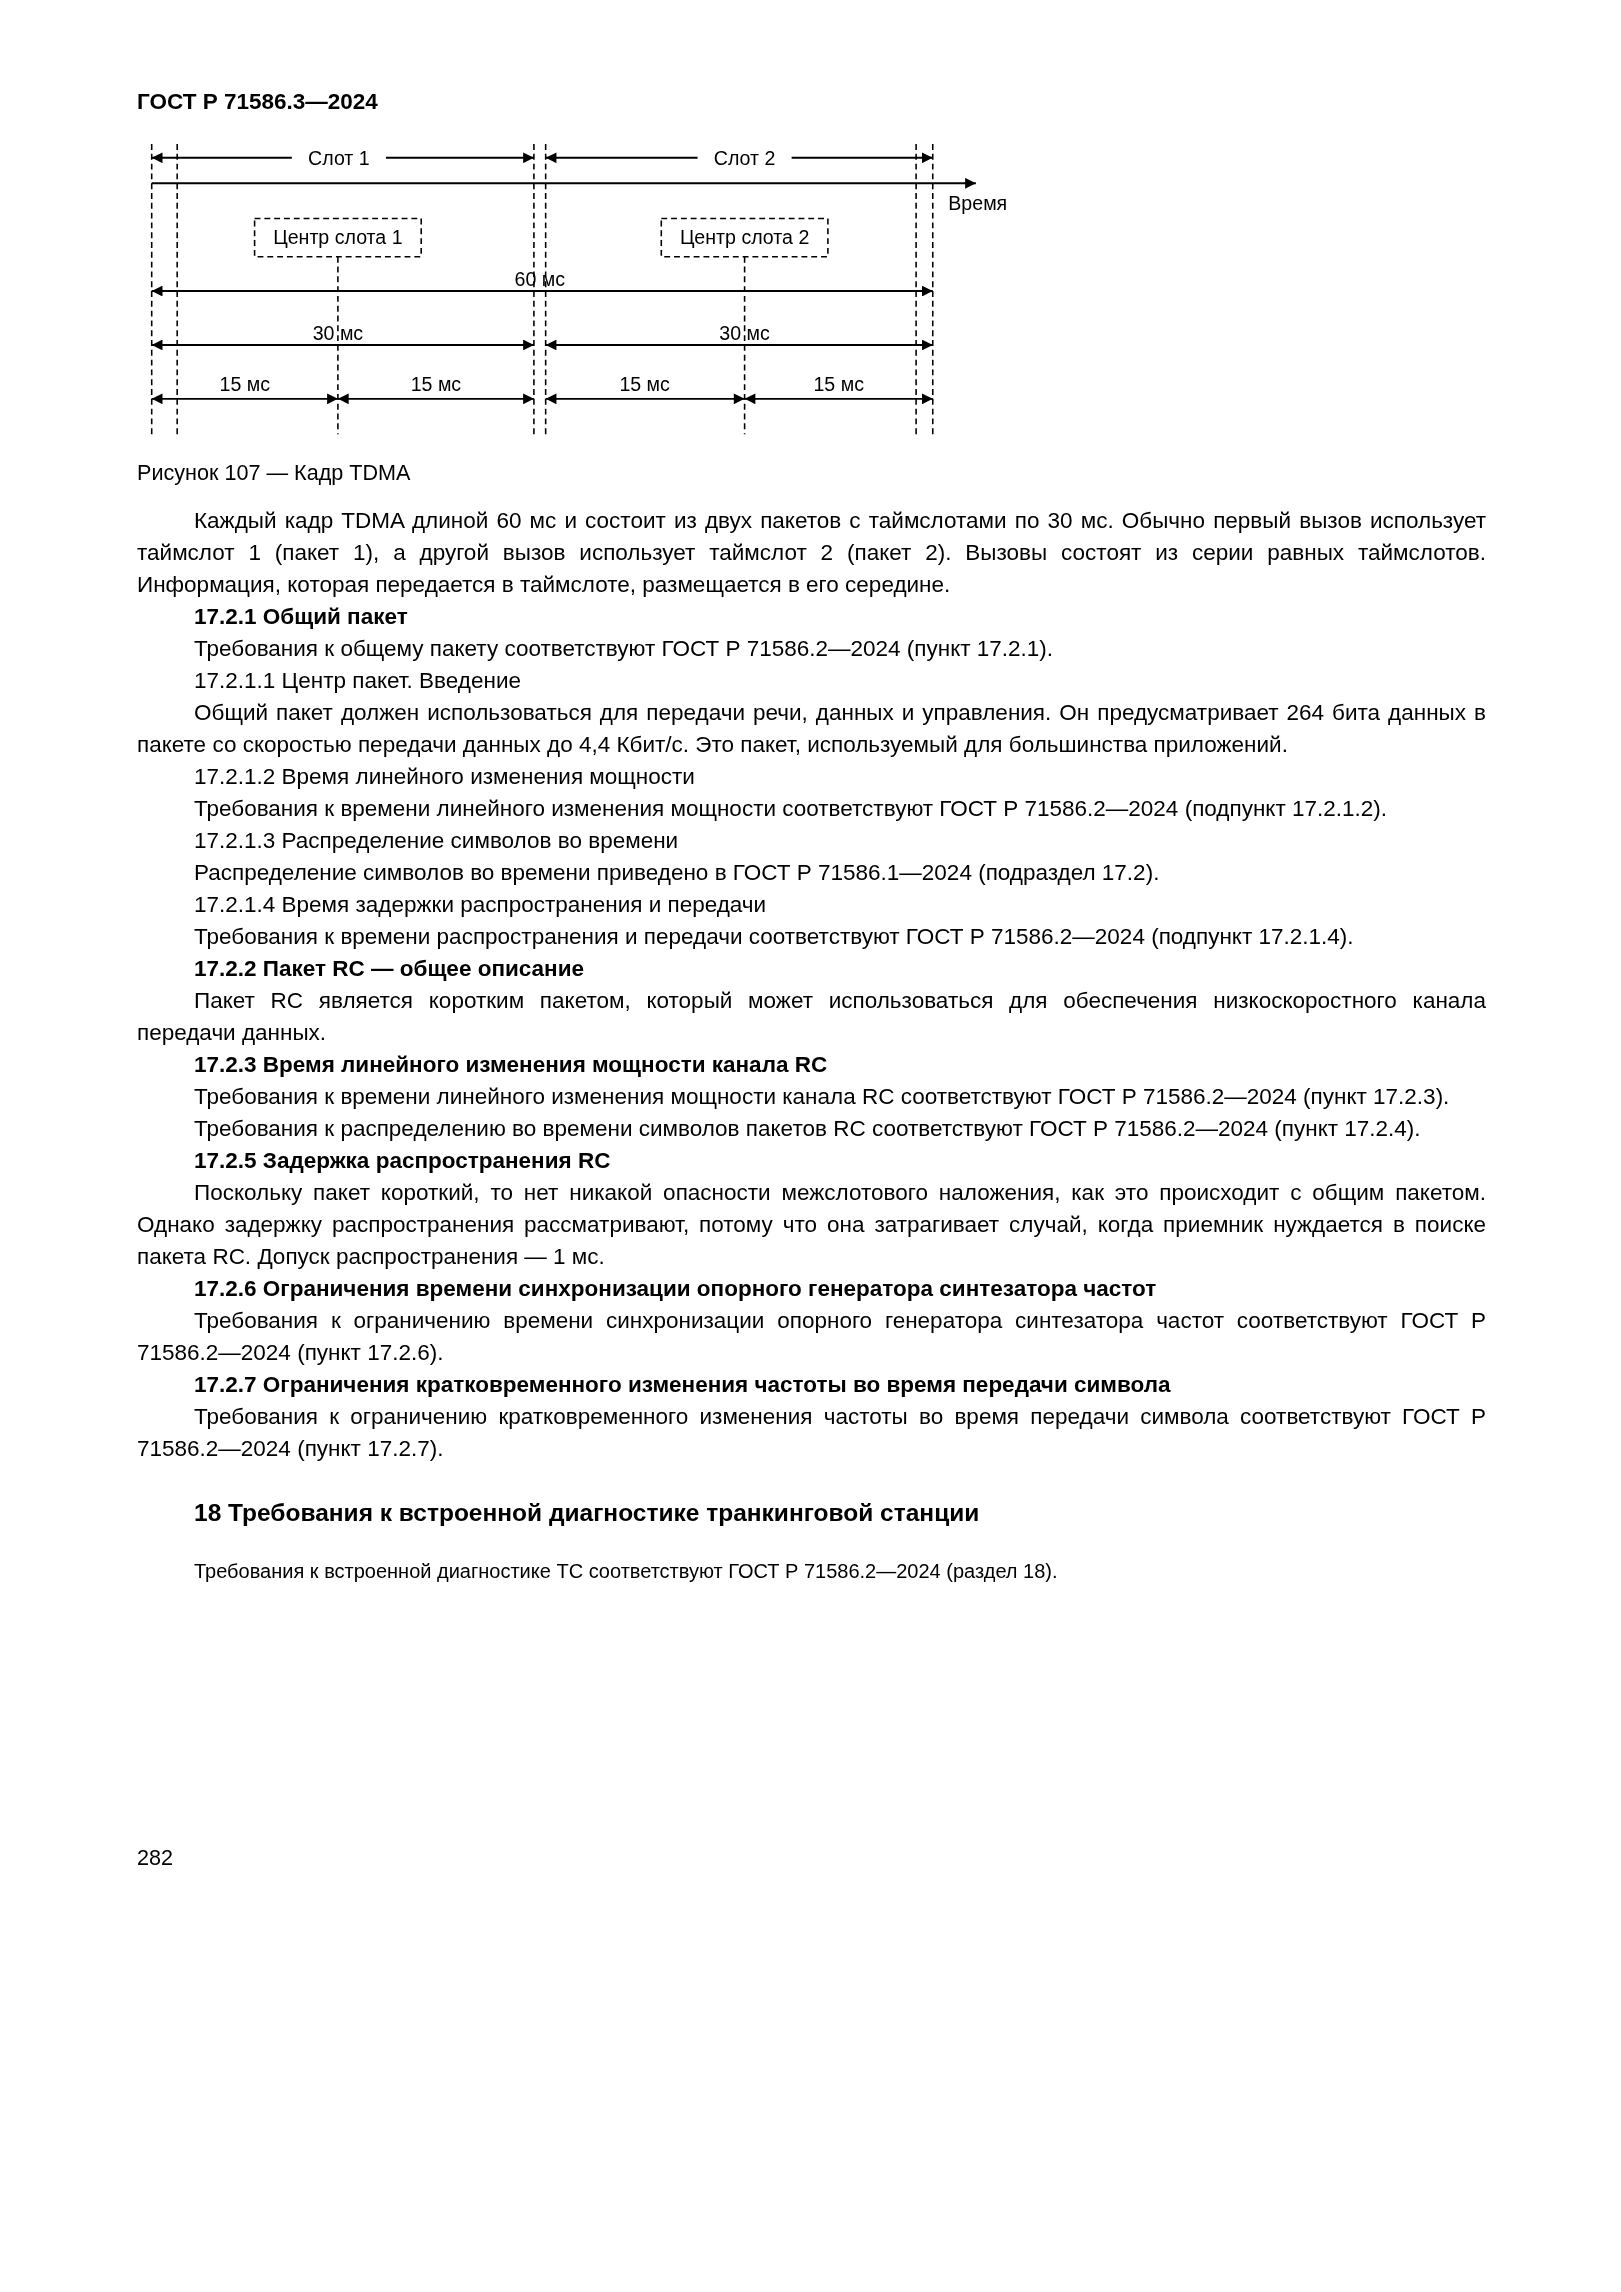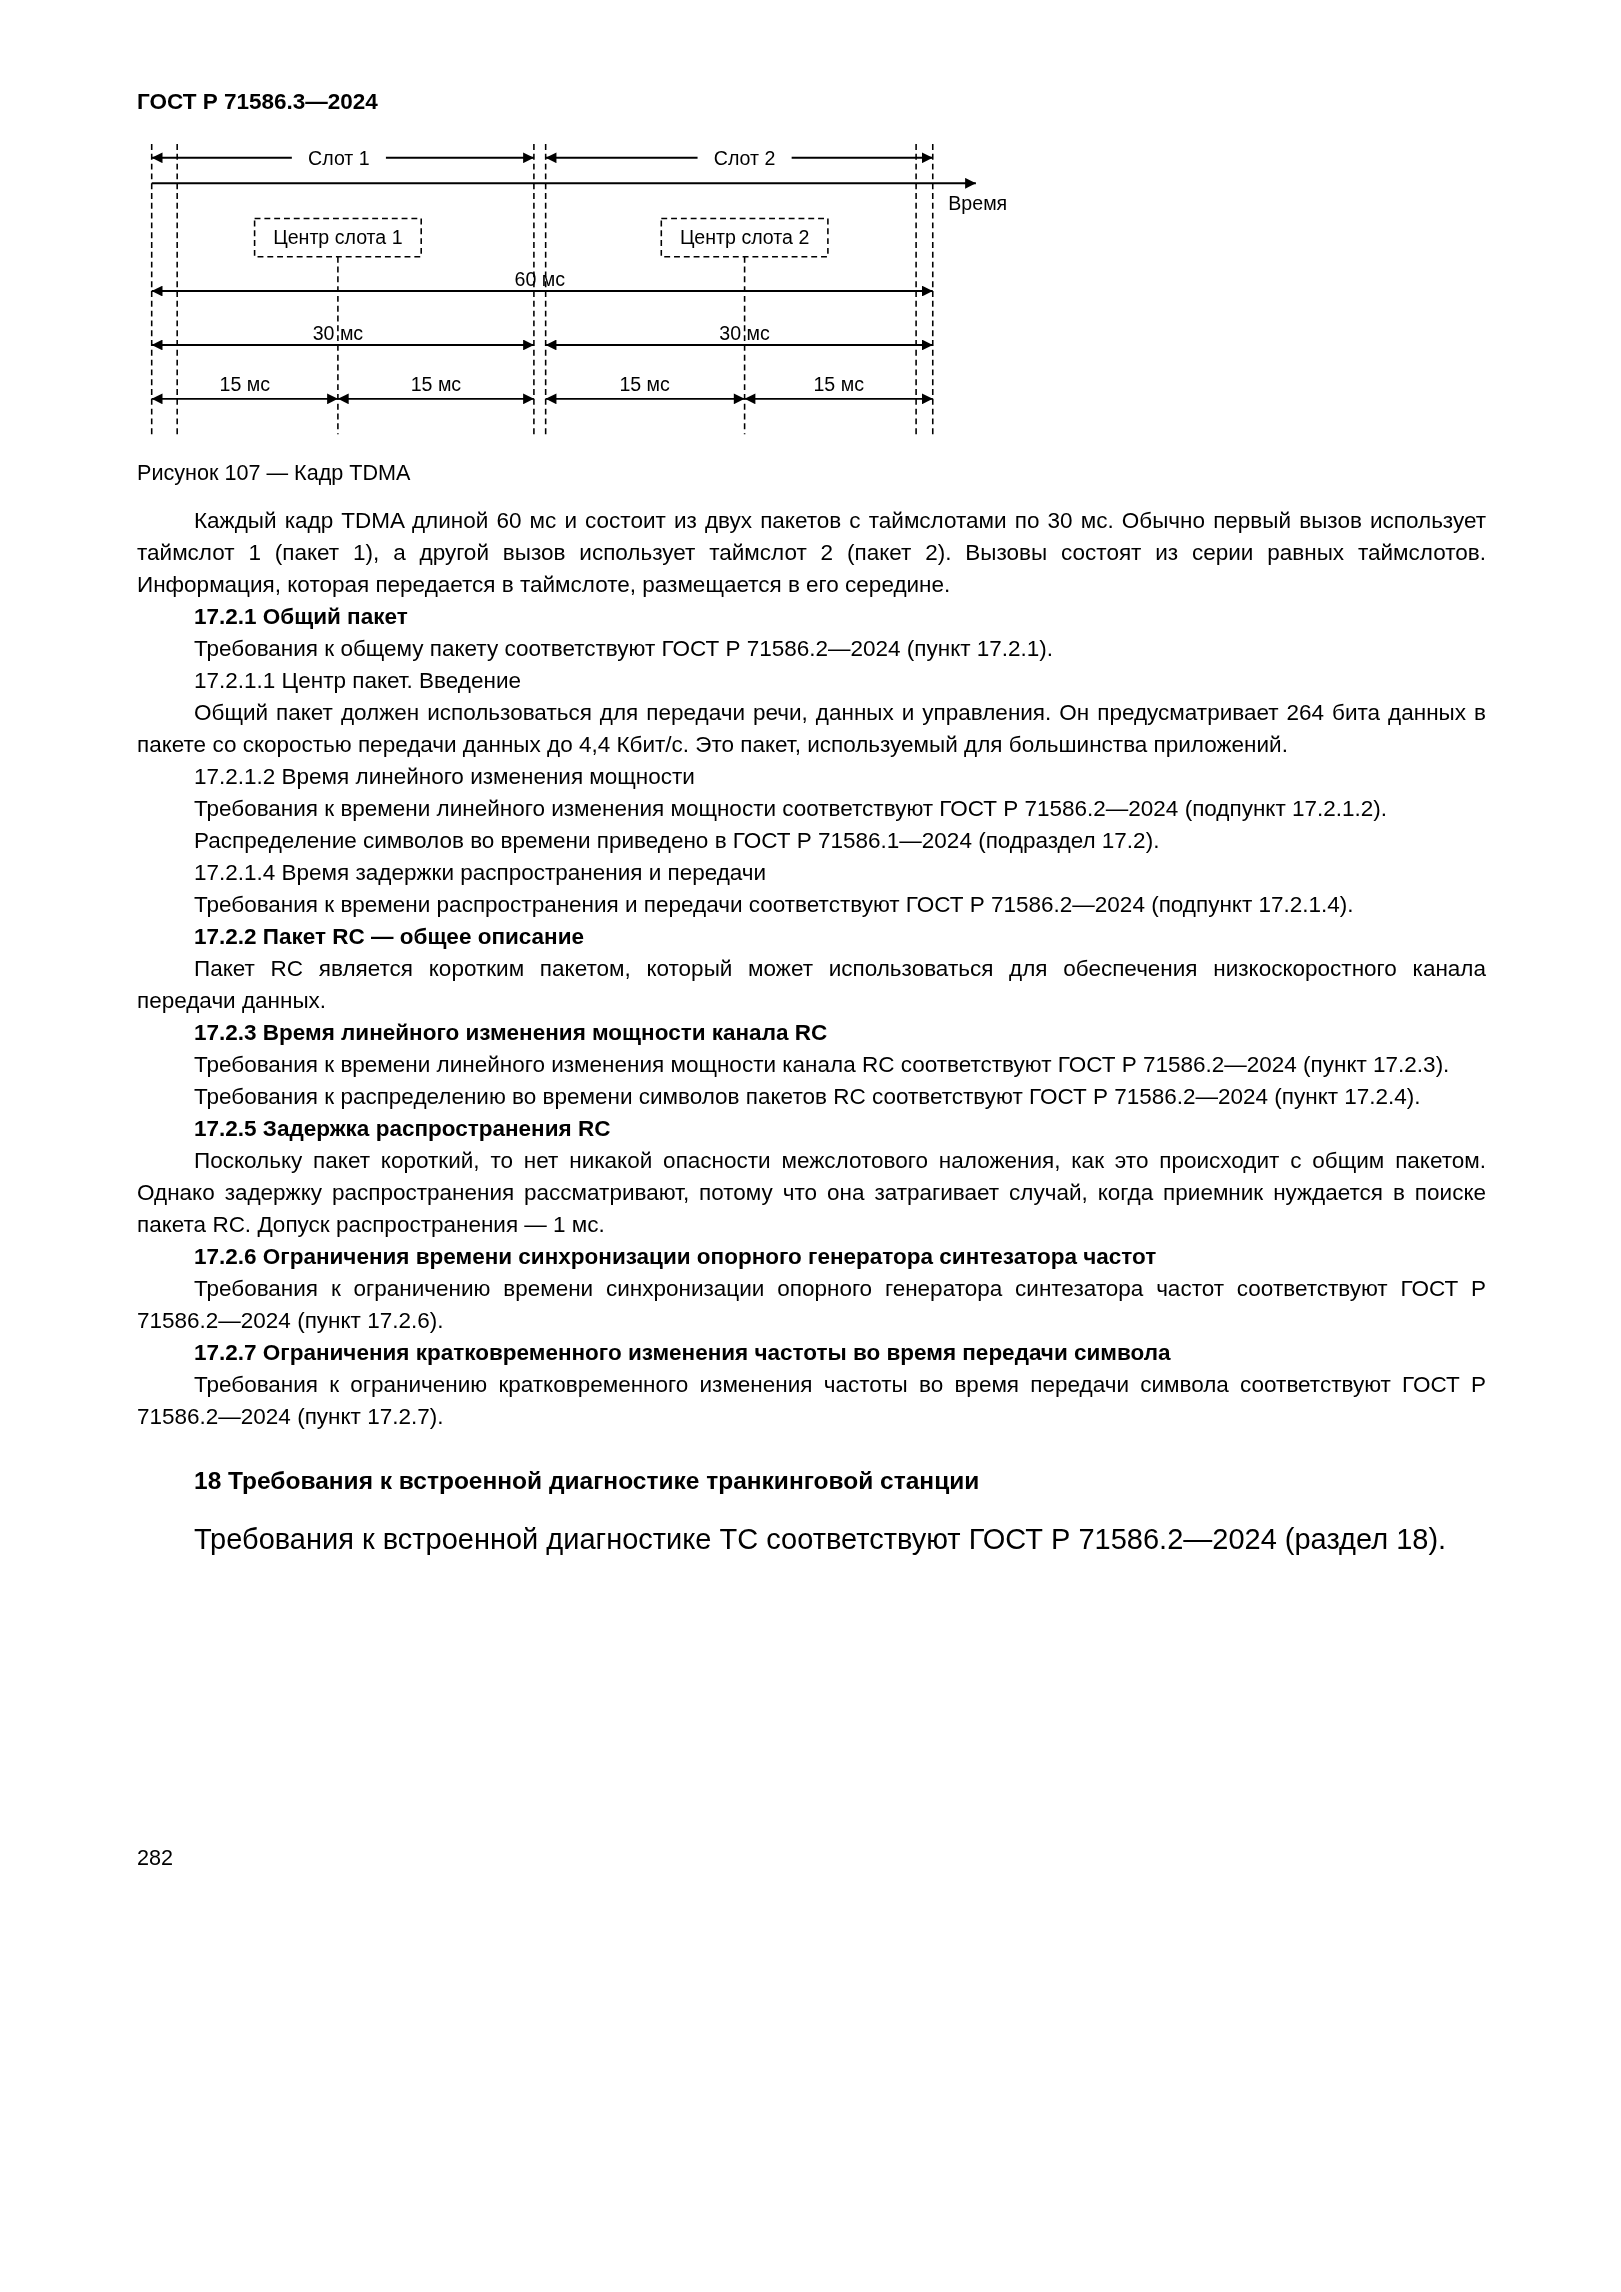--- a/index.html
+++ b/index.html
@@ -14,21 +14,21 @@
   .figure svg { display:block; }
   svg text { font-family:"Liberation Sans","DejaVu Sans",sans-serif; font-size:20px; fill:#000; }
   .figure-caption { width:882px; text-align:left; font-size:21.6px; margin-top:13.7px; }
   .body-text { margin-top:19.6px; font-size:22.5px; line-height:32px; text-align:justify; hyphens:auto; }
   .body-text p { margin:0; text-indent:57px; }
   .body-text p.b { font-weight:bold; }
   .section-heading {
     font-size:24.5px; font-weight:bold; line-height:29px;
     margin:33px 0 16px 0; text-indent:57px; text-align:left;
   }
-  .closing { margin-top:27.4px; font-size:29px; line-height:32px; text-align:justify; }
+  .closing { margin-top:27.4px; font-size:20px; line-height:32px; text-align:justify; }
   .closing p { margin:0; text-indent:57px; }
   .page-number { position:absolute; left:137px; top:1845px; font-size:21.6px; }
 </style>
 </head>
 <body>
 
 <div class="page">
   <div class="content">
 
     <div class="doc-header">ГОСТ Р 71586.3—2024</div>
@@ -95,20 +95,21 @@
     </div>
 
     <div class="body-text">
       <p>Каждый кадр TDMA длиной 60 мс и состоит из двух пакетов с таймслотами по 30 мс. Обычно первый вызов использует таймслот 1 (пакет 1), а другой вызов использует таймслот 2 (пакет 2). Вызовы состоят из серии равных таймслотов. Информация, которая передается в таймслоте, размещается в его середине.</p>
       <p class="b">17.2.1 Общий пакет</p>
       <p>Требования к общему пакету соответствуют ГОСТ Р 71586.2—2024 (пункт 17.2.1).</p>
       <p>17.2.1.1 Центр пакет. Введение</p>
       <p>Общий пакет должен использоваться для передачи речи, данных и управления. Он предусматривает 264 бита данных в пакете со скоростью передачи данных до 4,4 Кбит/с. Это пакет, используемый для большинства приложений.</p>
       <p>17.2.1.2 Время линейного изменения мощности</p>
       <p>Требования к времени линейного изменения мощности соответствуют ГОСТ Р 71586.2—2024 (подпункт 17.2.1.2).</p>
+      <p>17.2.1.3 Распределение символов во времени</p>
       <p>Распределение символов во времени приведено в ГОСТ Р 71586.1—2024 (подраздел 17.2).</p>
       <p>17.2.1.4 Время задержки распространения и передачи</p>
       <p>Требования к времени распространения и передачи соответствуют ГОСТ Р 71586.2—2024 (подпункт 17.2.1.4).</p>
       <p class="b">17.2.2 Пакет RC — общее описание</p>
       <p>Пакет RC является коротким пакетом, который может использоваться для обеспечения низкоскоростного канала передачи данных.</p>
       <p class="b">17.2.3 Время линейного изменения мощности канала RC</p>
       <p>Требования к времени линейного изменения мощности канала RC соответствуют ГОСТ Р 71586.2—2024 (пункт 17.2.3).</p>
       <p>Требования к распределению во времени символов пакетов RC соответствуют ГОСТ Р 71586.2—2024 (пункт 17.2.4).</p>
       <p class="b">17.2.5 Задержка распространения RC</p>
       <p>Поскольку пакет короткий, то нет никакой опасности межслотового наложения, как это происходит с общим пакетом. Однако задержку распространения рассматривают, потому что она затрагивает случай, когда приемник нуждается в поиске пакета RC. Допуск распространения — 1 мс.</p>

